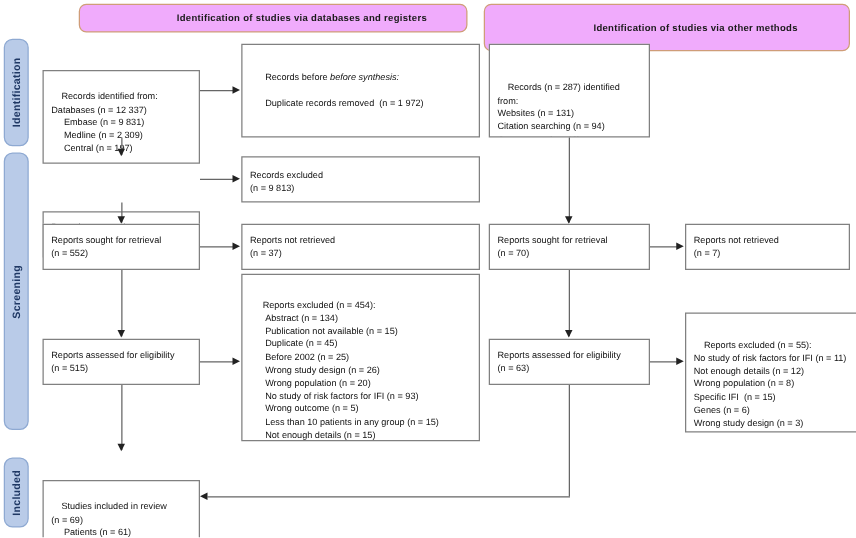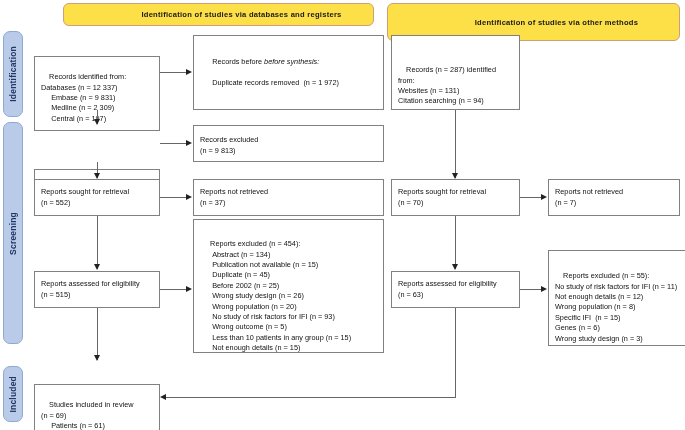--- a/index.html
+++ b/index.html
@@ -30,21 +30,21 @@
     transform:rotate(180deg);
     font-size:8.5px;
     font-weight:bold;
     color:#1f3864;
     letter-spacing:.2px;
     white-space:nowrap;
   }
   
   .banner{
     position:absolute;
-    background:#fde047;
+    background:#f0abfc;
     border:1px solid #cf9d78;
     border-radius:6px;
     box-sizing:border-box;
     display:flex;
     align-items:center;
     justify-content:center;
     font-size:7.6px;
     font-weight:bold;
     color:#1a1a1a;
     letter-spacing:.25px;

